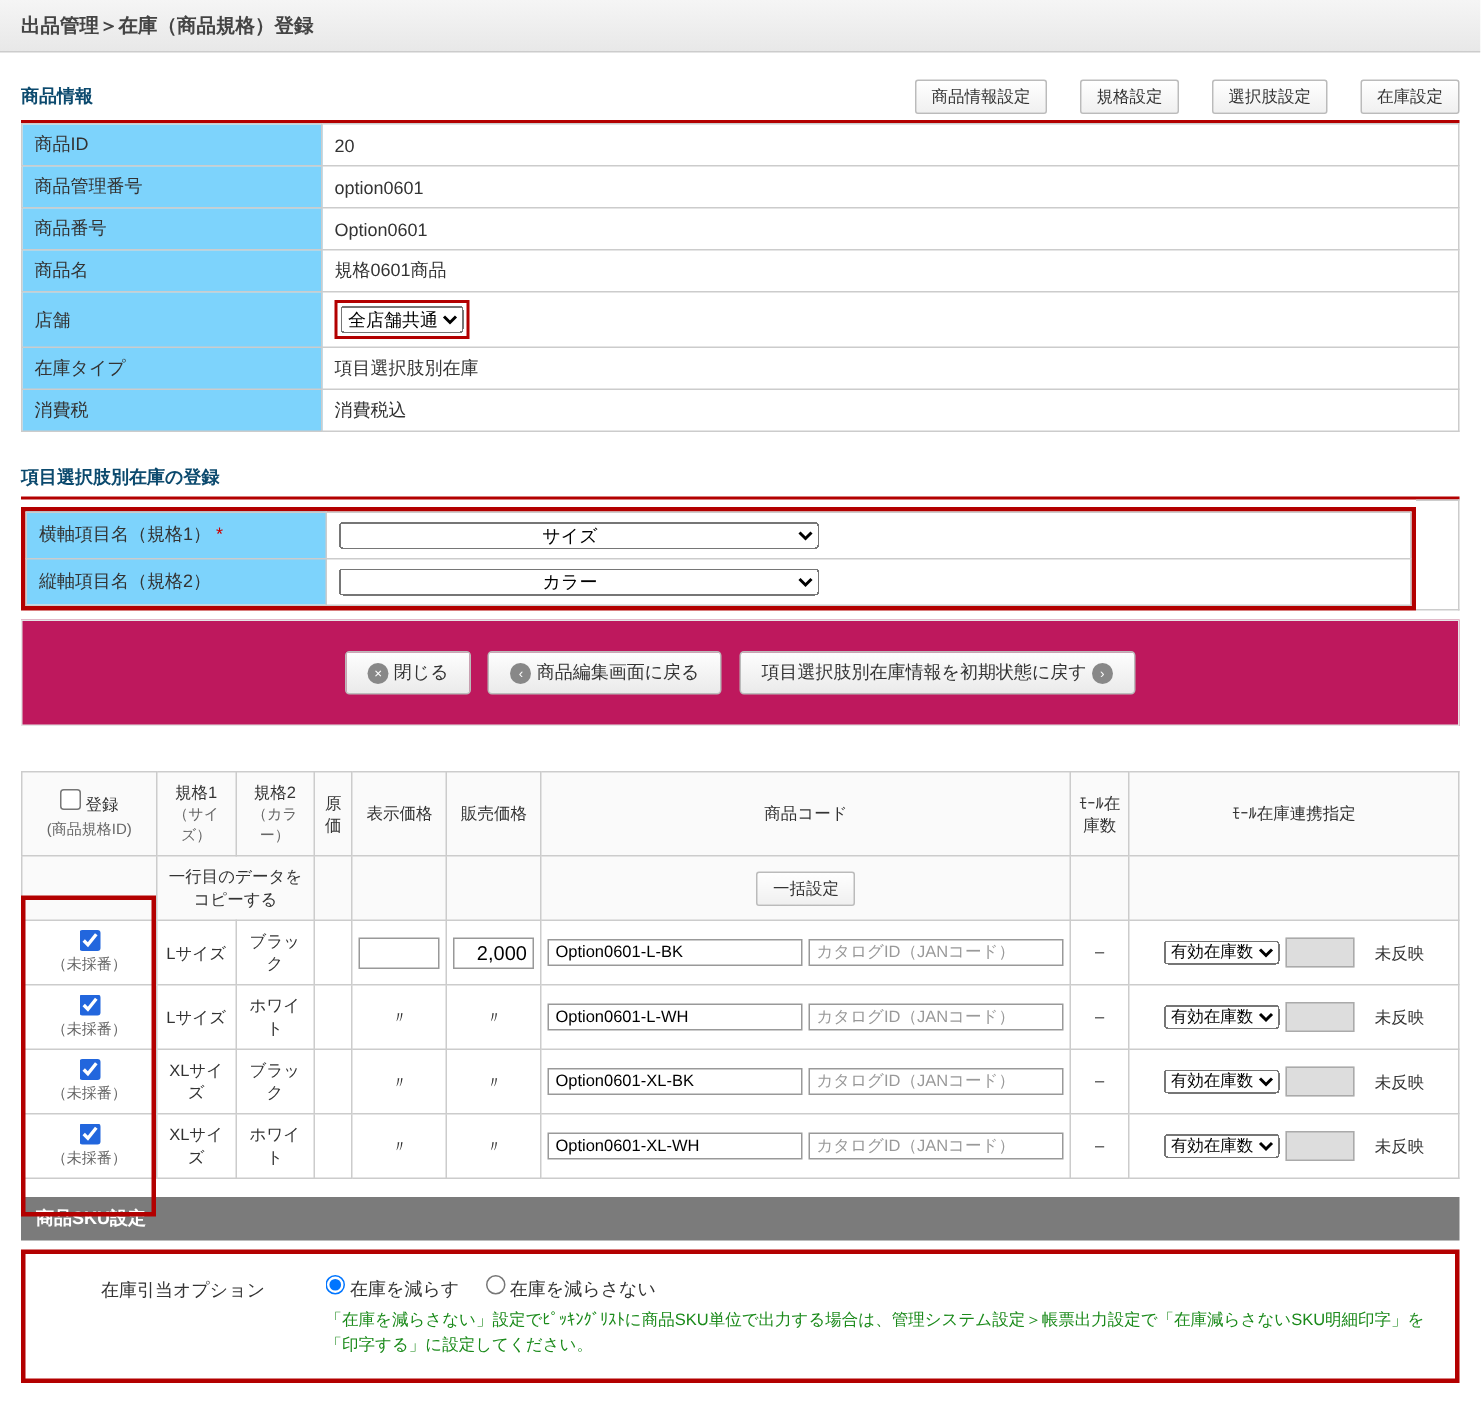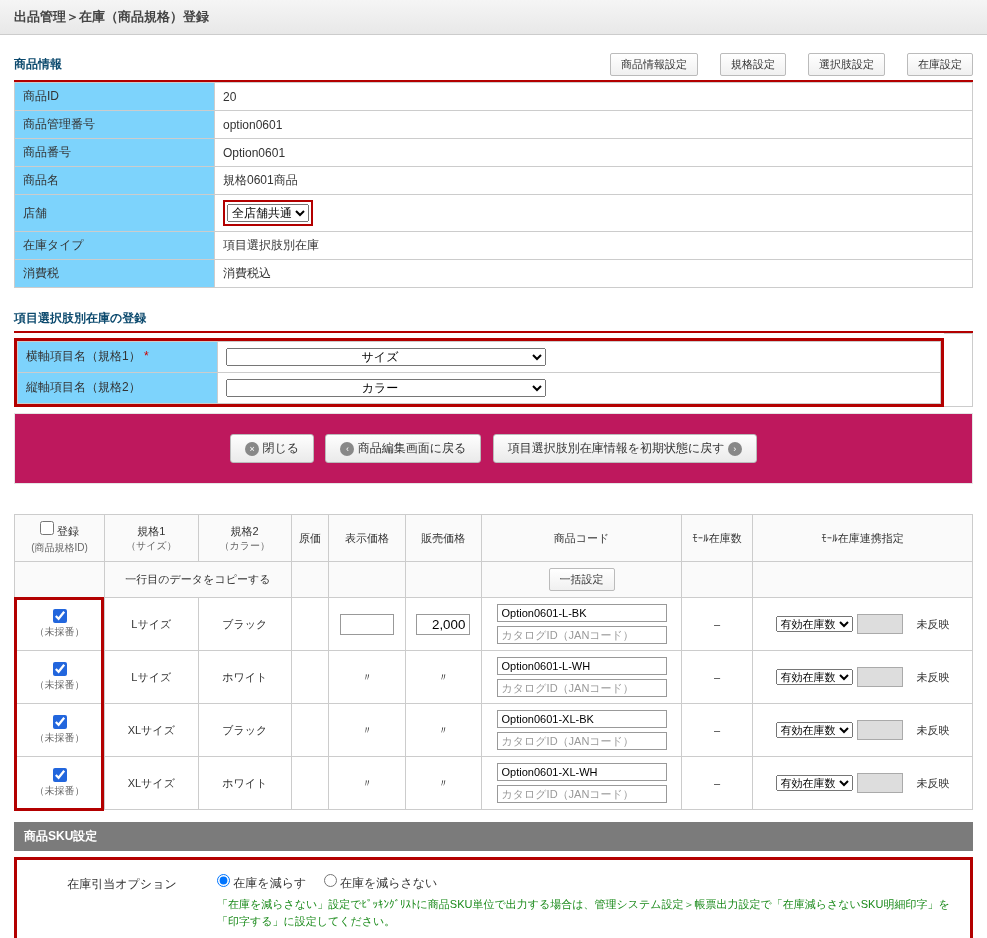--- a/index.html
+++ b/index.html
@@ -28,21 +28,21 @@
 .grid { width: 100%; border-collapse: collapse; margin-top: 30px; }
 .grid th, .grid td { border: 1px solid #ccc; padding: 6px 4px; text-align: center; font-weight: normal; font-size: 11px; vertical-align: middle; }
 .grid th { background: #fafafa; }
 .copy-row td { background: #fafafa; font-size: 11px; }
 .row-chk-cell { width: 90px; }
 .chk-wrap { display: flex; flex-direction: column; align-items: center; gap: 2px; }
 .chk-wrap input[type=checkbox] { accent-color: #2266dd; width: 14px; height: 14px; }
 .muted { color: #666; font-size: 10px; }
 .price-input { width: 54px; text-align: right; padding: 2px 4px; border: 1px solid #999; }
 .code-input { width: 170px; padding: 2px 4px; border: 1px solid #999; font-size: 11px; }
-.code-stack { display: flex; flex-direction: column; gap: 4px; align-items: center; }
+.code-stack { display: flex; flex-direction: row; gap: 4px; align-items: center; }
 .code-stack input::placeholder { color: #999; }
 .stock-select { font-size: 11px; }
 .stock-num { width: 46px; background: #ddd; border: 1px solid #aaa; height: 20px; }
 .stock-cell { display: flex; align-items: center; gap: 4px; justify-content: center; }
 .sku-header { background: #7b7b7b; color: #fff; padding: 6px 10px; font-size: 12px; font-weight: bold; margin-top: 12px; }
 .sku-box { border: 3px solid #b30000; padding: 14px 10px; margin-top: 6px; }
 .sku-row { display: flex; align-items: flex-start; }
 .sku-label { width: 190px; text-align: center; padding-top: 2px; }
 .sku-opts { flex: 1; }
 .sku-opts label { margin-right: 14px; }

